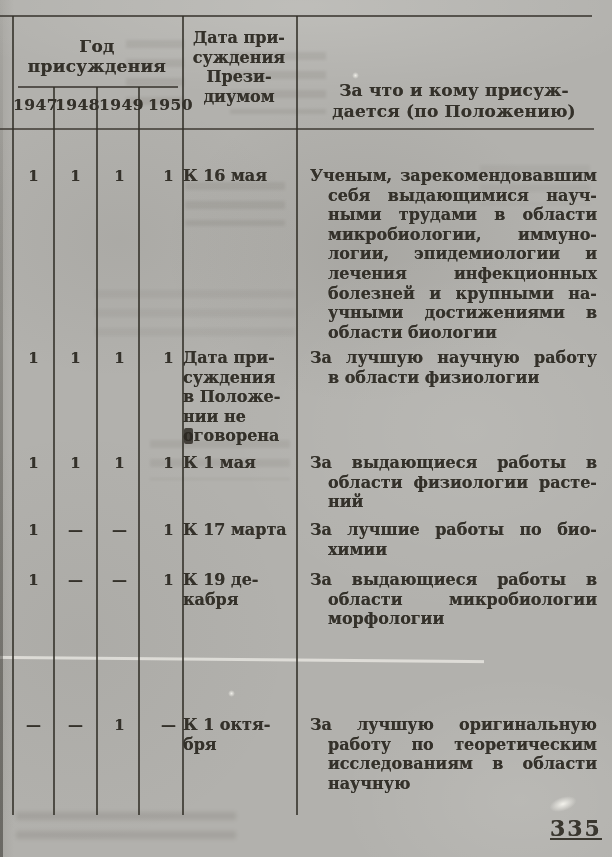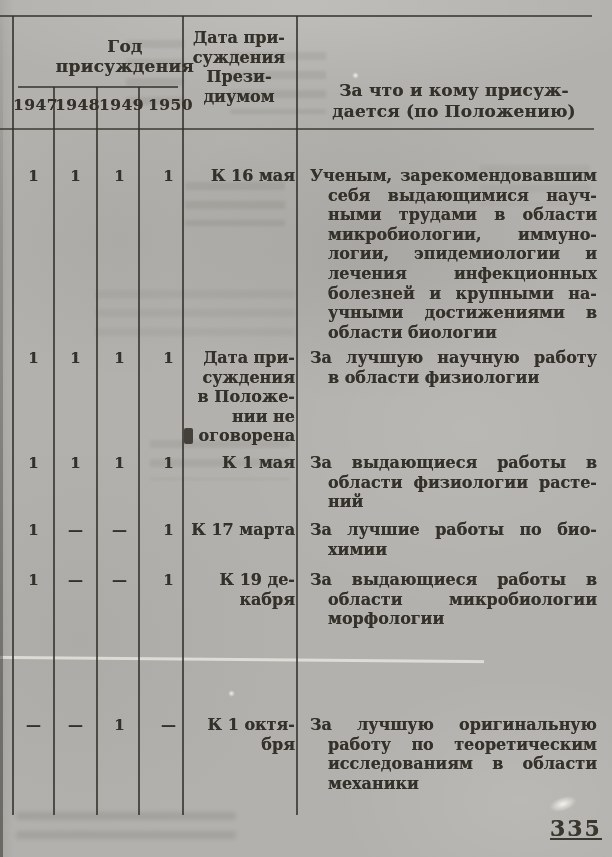--- a/index.html
+++ b/index.html
@@ -25,30 +25,30 @@
   #year-underline{left:18px;top:86px;width:160px;height:1.5px;opacity:.8;}
   .vline{position:absolute;width:1.7px;top:16px;height:799px;background:rgba(50,47,40,.78);}
   .v1{left:53px;top:87px;height:728px;}
   .v2{left:96px;top:87px;height:728px;}
   .v3{left:138px;top:87px;height:728px;}
   .vleft{left:12px;}
   .v4{left:182px;}
   .v5{left:296px;}
   
   .hdr{position:absolute;text-align:center;}
-  #year-group{left:13px;top:36px;width:168px;font-size:17px;line-height:20px;letter-spacing:.3px;margin-left:28px;}
+  #year-group{left:13px;top:36px;width:168px;font-size:17px;line-height:20px;letter-spacing:.3px;}
   #date-hdr{left:183px;top:28px;width:112px;font-size:16px;line-height:19.5px;}
   #desc-hdr{left:310px;top:56px;width:288px;font-size:17px;line-height:21px;letter-spacing:.2px;margin-top:24px;}
   .yh{top:95px;font-size:15.5px;letter-spacing:.5px;}
   
   .yc{position:absolute;width:41px;text-align:center;}
   .cy1{left:13px;}.cy2{left:55px;}.cy3{left:99px;text-align:center;}.cy4{left:148px;}
   .row{position:absolute;left:0;width:612px;}
   .row .yc{top:1px;font-size:15px;}
-  .dc{position:absolute;left:183px;top:0;width:112px;text-align:right;font-size:16px;line-height:19.5px;}
+  .dc{position:absolute;left:183px;top:0;width:112px;text-align:left;font-size:16px;line-height:19.5px;}
   .xc{position:absolute;left:310px;top:0;width:287px;font-size:16px;line-height:19.6px;}
   .xc .tl{text-align:justify;text-align-last:justify;padding-left:18px;}
   .xc .tl:first-child{padding-left:0;}
   .xc .tl.lastline{text-align-last:left;}
   
   .pageno{position:absolute;left:550px;top:815px;font-size:22px;letter-spacing:2px;color:#3a372f;text-decoration:underline;}
   
   .ghost{position:absolute;opacity:.12;filter:blur(1.8px);
     background:repeating-linear-gradient(180deg, rgba(66,60,50,.75) 0 8px, rgba(66,60,50,0) 8px 19px);}
   #g1{left:126px;top:40px;width:58px;height:74px;}
@@ -210,18 +210,18 @@
     <span class="yc cy3">1</span>
     <span class="yc cy4">—</span>
     <div class="dc">
         <div class="tl">К 1 октя-</div>
         <div class="tl lastline">бря</div>
       </div>
     <div class="xc">
         <div class="tl">За лучшую оригинальную</div>
         <div class="tl">работу по теоретическим</div>
         <div class="tl">исследованиям в области</div>
-        <div class="tl lastline">механики</div>
+        <div class="tl lastline">научную</div>
       </div>
   </div>
 
   <div class="pageno">335</div>
 </div>
 
 </body></html>

